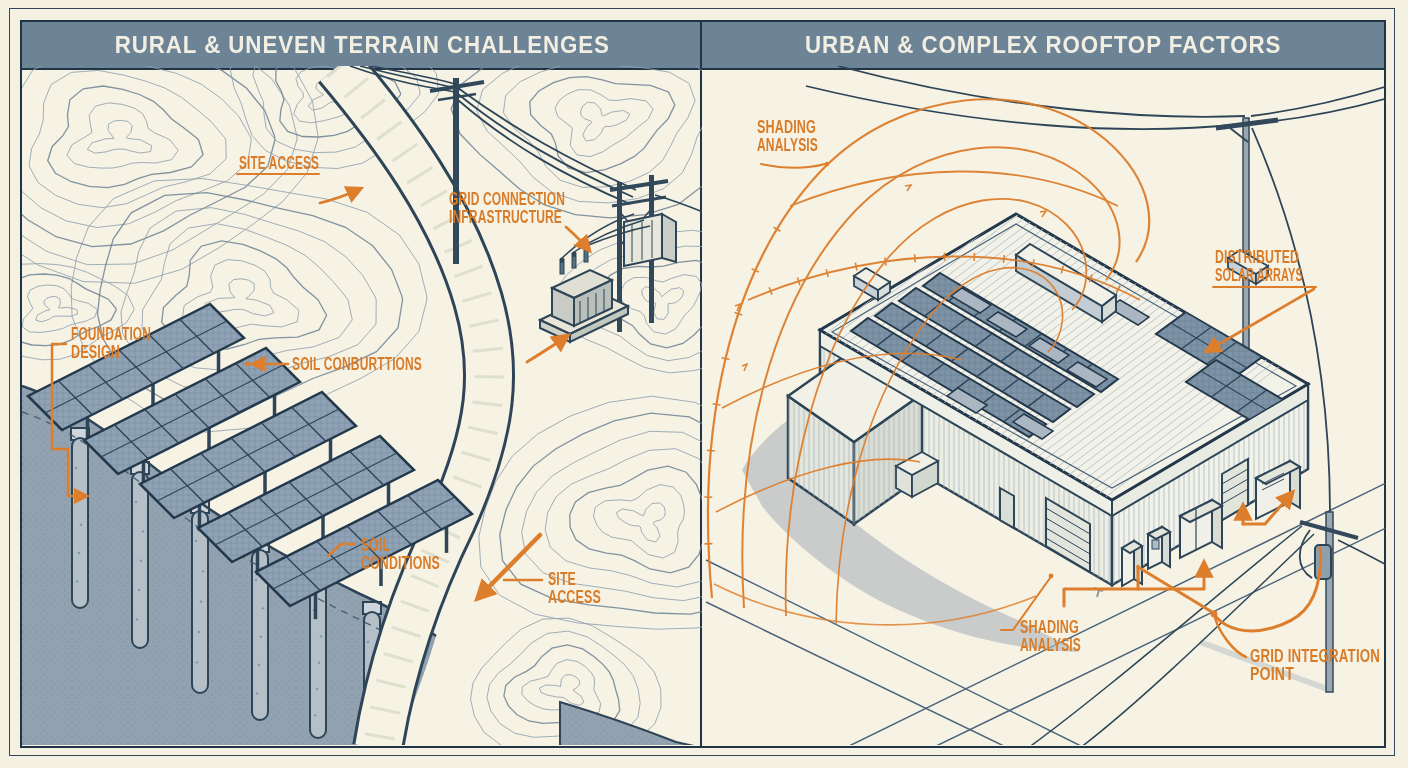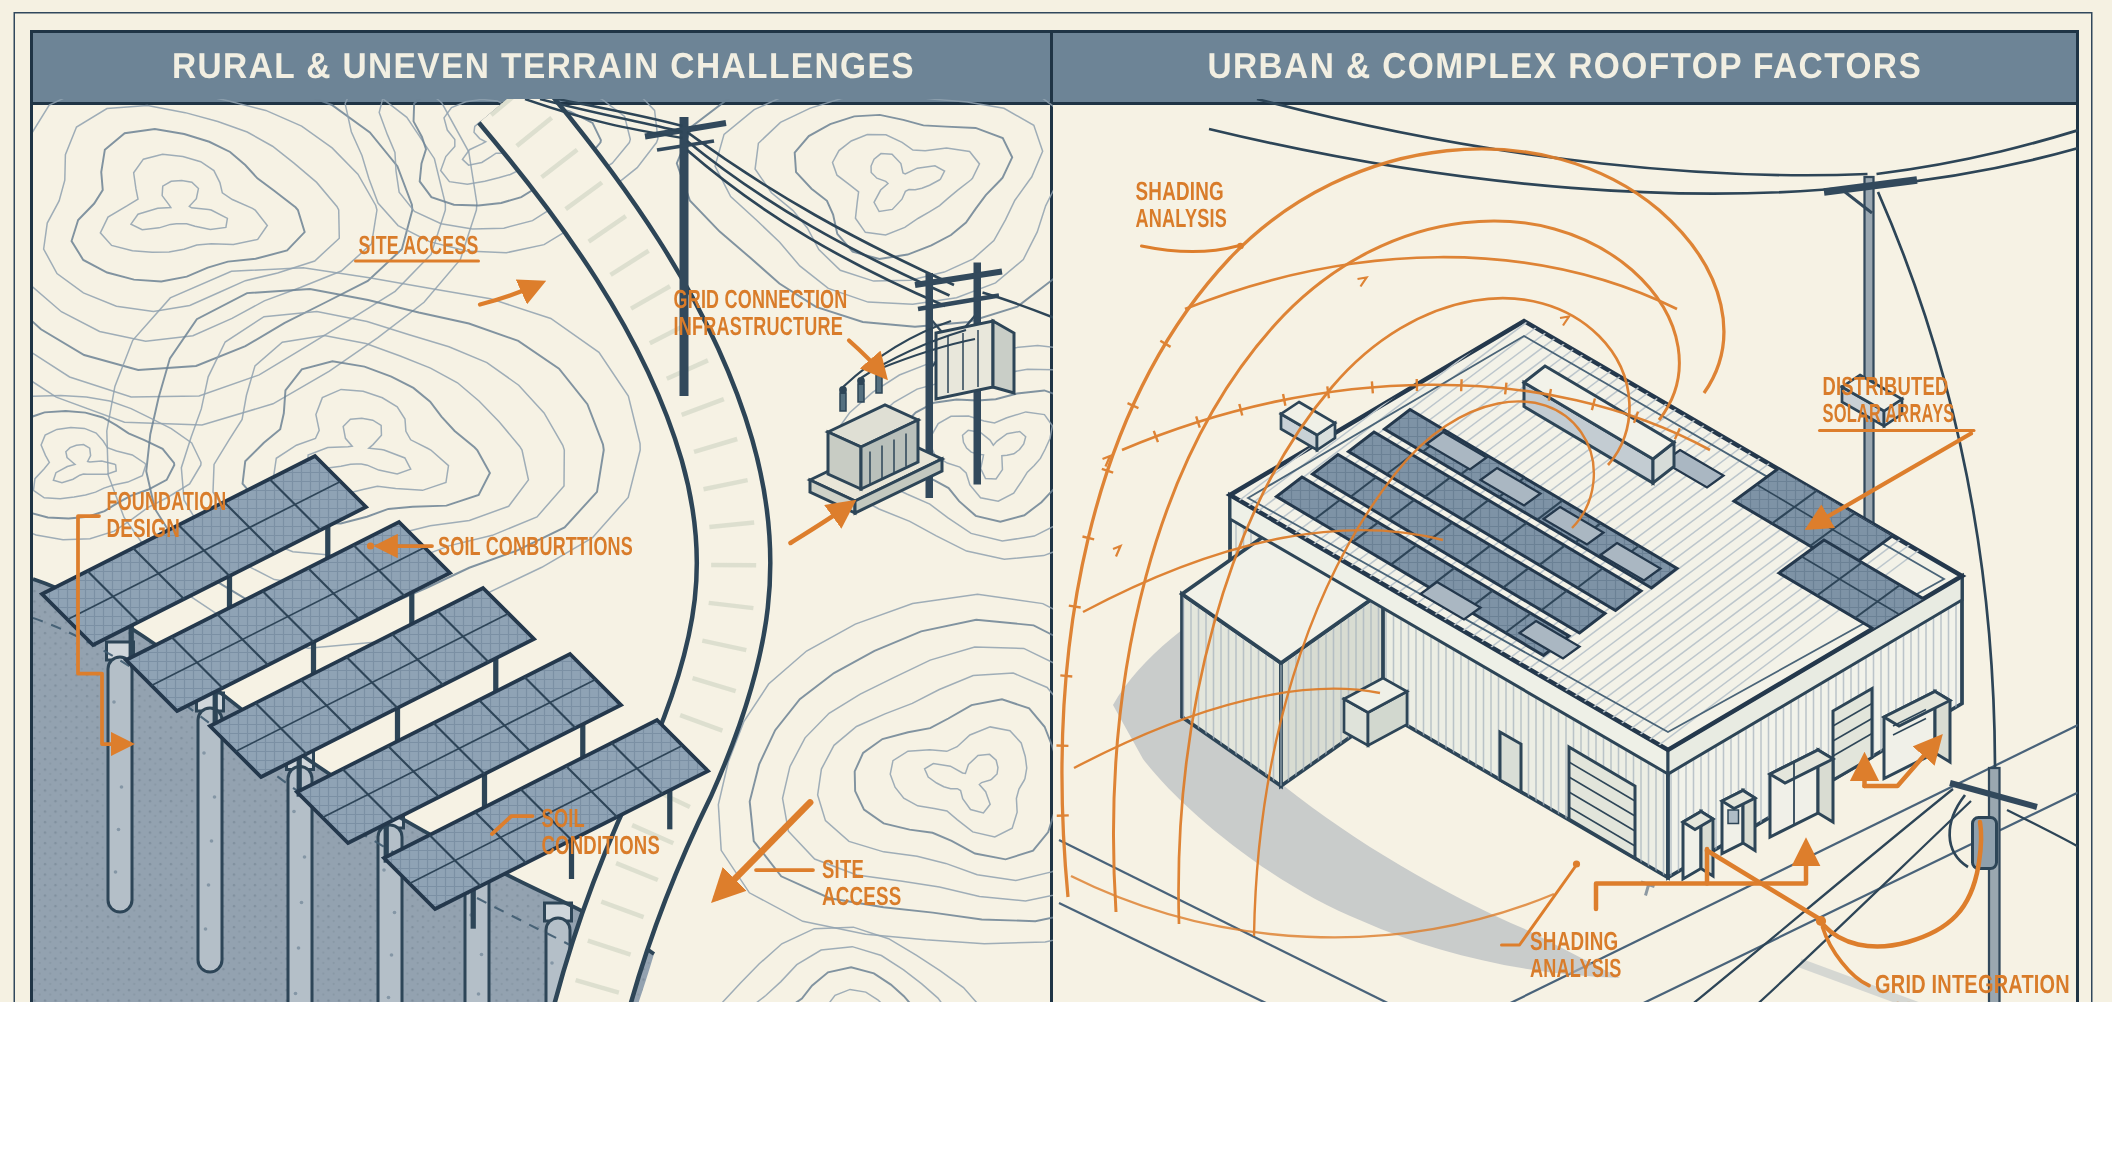--- a/index.html
+++ b/index.html
@@ -1,16 +1,16 @@
 <!DOCTYPE html>
 <html><head>
 <meta charset="utf-8">
 <style>
   html,body{margin:0;padding:0}
-  .canvas{position:relative;width:1408px;height:668px;background:#f5f1e2;font-family:"Liberation Sans",sans-serif;overflow:hidden}
+  .canvas{position:relative;width:1408px;height:768px;background:#f5f1e2;font-family:"Liberation Sans",sans-serif;overflow:hidden}
   .panel{position:absolute;top:20px;height:728px;background:#f6f2e4;border:2.5px solid #1f3445;box-sizing:border-box}
   .panel.left{left:20px;width:685px}
   .panel.right{left:700px;width:686px}
   .hdr{position:absolute;left:0;top:0;right:0;height:46px;background:#6d8496;border-bottom:2.5px solid #1f3445;color:#f2efe2;display:flex;align-items:center;justify-content:center;font-weight:bold;font-size:24px;letter-spacing:1px}
   .hdr span{display:inline-block;transform:scaleX(.93)}
   svg.overlay{position:absolute;left:0;top:0}
   .frame{position:absolute;left:9px;top:8px;width:1386px;height:748px;border:1.5px solid #31485c;pointer-events:none;box-sizing:border-box}
   .lbl{fill:#d97c2a;font-weight:bold;font-size:17.5px;letter-spacing:.2px;font-family:"Liberation Sans",sans-serif}
   .oln{stroke:#dd7e2c;fill:none;stroke-linecap:round;stroke-linejoin:round}
   .ink{stroke:#2d4557;fill:none}

